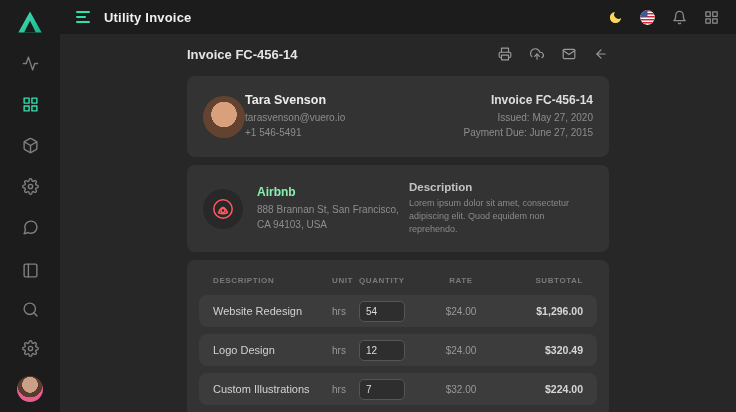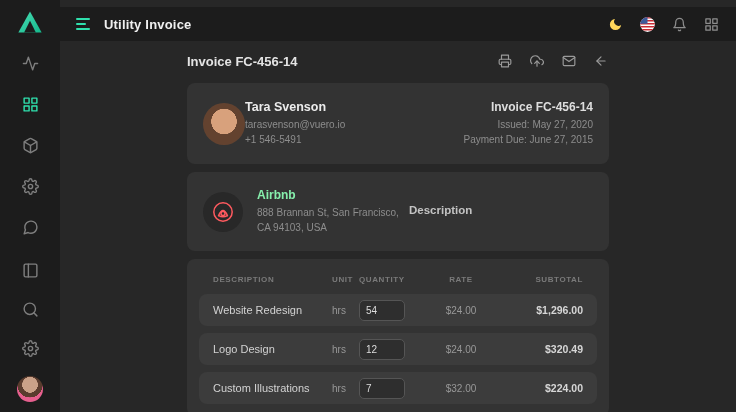--- a/index.html
+++ b/index.html
@@ -29,21 +29,21 @@
   .side-btn.active{color:var(--accent,#2fe0ad);}
   .mini-avatar{
     width:26px;height:26px;border-radius:50%;border:none;cursor:pointer;
     background:radial-gradient(circle at 50% 34%, #caa188 0 36%, #5a3c2e 37% 58%, #e65f8e 59% 100%);
   }
 
   
   .main{flex:1;display:flex;flex-direction:column;min-width:0;}
   .navbar{
     height:34px;background:#1c1c1c;display:flex;align-items:center;
-    padding:0 16px 0 14px;gap:12px;flex-shrink:0;margin-top:7px;
+    padding:0 16px 0 14px;gap:12px;flex-shrink:0;
   }
   .burger{background:none;border:none;cursor:pointer;display:flex;flex-direction:column;gap:3px;padding:2px;}
   .burger span{display:block;width:14px;height:2px;border-radius:2px;background:var(--accent,#2fe0ad);}
   .burger span:nth-child(2){width:10px;}
   .nav-title{font-size:13px;font-weight:700;color:#f0f0f0;letter-spacing:.2px;}
   .nav-right{margin-left:auto;display:flex;align-items:center;gap:14px;}
   .nav-ic{background:none;border:none;cursor:pointer;width:18px;height:18px;display:flex;align-items:center;justify-content:center;color:#8d8d8d;padding:0;}
   .nav-ic svg{width:15px;height:15px;}
   .nav-ic .stroked{stroke:currentColor;fill:none;stroke-width:2;stroke-linecap:round;stroke-linejoin:round;}
   .moon-fill{fill:var(--moon-yellow,#ffd65a);}
@@ -294,20 +294,21 @@
               </svg>
             </div>
             <div>
               <div class="company-name">Airbnb</div>
               <div class="muted">888 Brannan St, San Francisco,</div>
               <div class="muted">CA 94103, USA</div>
             </div>
           </div>
           <div class="desc-block">
             <div class="desc-heading">Description</div>
+            <div class="desc-text">Lorem ipsum dolor sit amet, consectetur adipiscing elit. Quod equidem non reprehendo.</div>
           </div>
         </section>
 
         <section class="table-card">
           <div class="thead">
             <div class="col-desc">DESCRIPTION</div>
             <div class="col-unit">UNIT</div>
             <div class="col-qty">QUANTITY</div>
             <div class="col-rate">RATE</div>
             <div class="col-sub">SUBTOTAL</div>

